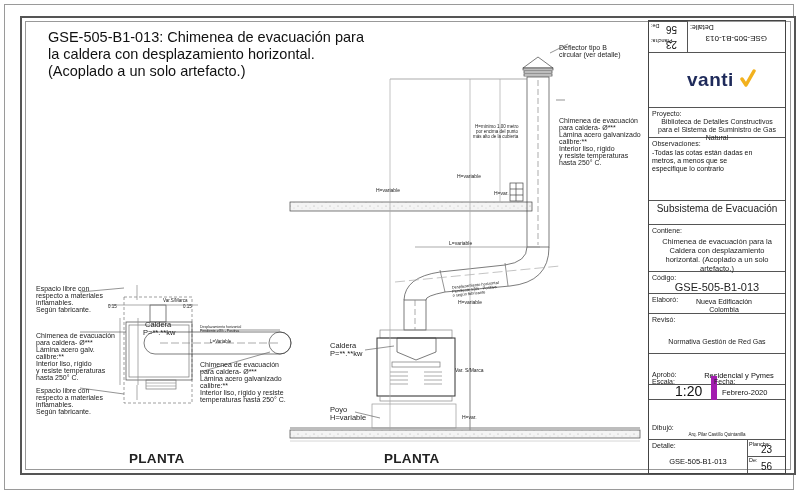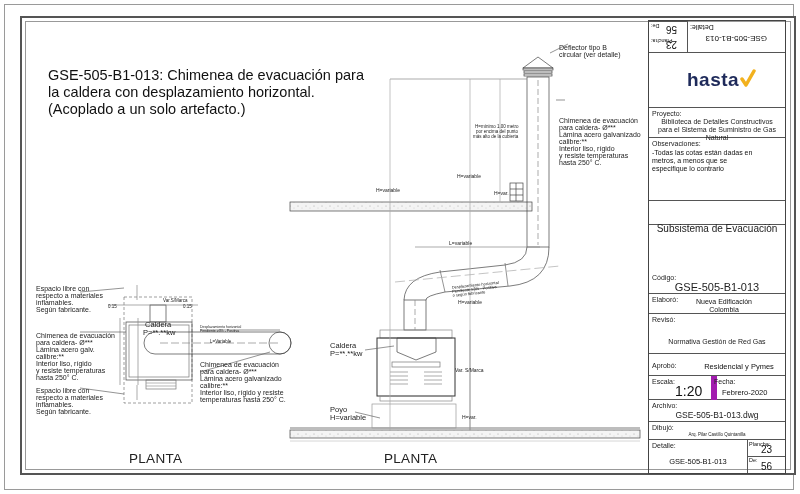--- a/index.html
+++ b/index.html
@@ -1,22 +1,22 @@
 <!DOCTYPE html>
 <html><head>
 <meta charset="utf-8">
 <style>
   html, body { margin:0; padding:0; background:#ffffff; }
   body { width:800px; height:494px; position:relative; overflow:hidden; font-family:"Liberation Sans", sans-serif; color:#111; }
   .outer { position:absolute; left:4px; top:4px; width:788px; height:484px; border:1px solid #9a9a9a; }
   .frame { position:absolute; left:20px; top:16px; width:772px; height:455px; border:2px solid #555; box-shadow: inset 0 0 0 3px #fff, inset 0 0 0 4px #999; }
-  .title { position:absolute; left:48px; top:29px; width:330px; font-size:14.5px; line-height:17px; color:#111;margin-top:38px; }
+  .title { position:absolute; left:48px; top:29px; width:330px; font-size:14.5px; line-height:17px; color:#111; }
   .drawing { position:absolute; left:0; top:0; }
   .drawing text { font-family:"Liberation Sans", sans-serif; fill:#222; }
-  .view-label { position:absolute; font-size:13.5px; color:#222; letter-spacing:0.3px; }
+  .view-label { position:absolute; font-size:13.5px; color:#222; letter-spacing:0.3px;font-weight:bold; }
   
   .tb { position:absolute; left:648px; top:20px; width:136px; height:452px; border:1px solid #444; font-size:7.5px; }
   .tb .cell { position:absolute; left:0; width:136px; border-bottom:1px solid #555; box-sizing:border-box; }
   .tb .lbl { position:absolute; left:3px; top:2px; font-size:7px; color:#222; }
   .tb .val { position:absolute; left:0; width:136px; text-align:center; color:#222; }
   .rot { transform:rotate(180deg); }
   .small { font-size:5.5px; }
 </style>
 </head>
 <body>
@@ -217,74 +217,74 @@
         <span style="position:absolute; left:10px; top:3px; font-size:10px;">23</span>
       </div>
     </div>
     <div style="position:absolute; left:38px; top:0; width:98px; height:32px;" class="rot">
       <span style="position:absolute; right:3px; bottom:3px; font-size:7px;">Detalle:</span>
       <span style="position:absolute; left:18px; top:10px; font-size:8px;">GSE-505-B1-013</span>
     </div>
   </div>
 
   <div class="cell" style="top:32px; height:55px;">
-    <div style="position:absolute; left:38px; top:16px; font-size:19px; font-weight:bold; color:#1e2a5a; letter-spacing:0.5px;">hasta</div>
+    <div style="position:absolute; left:38px; top:16px; font-size:19px; font-weight:bold; color:#1e2a5a; letter-spacing:0.5px;">vanti</div>
     <svg style="position:absolute; left:91px; top:16px;" width="16" height="18" viewBox="0 0 16 18">
       <path d="M2,10 L6,16 L14,2" stroke="#f2b11e" stroke-width="3.5" fill="none" stroke-linecap="round" stroke-linejoin="round"></path>
     </svg>
   </div>
 
   <div class="cell" style="top:87px; height:30px;">
     <span class="lbl">Proyecto:</span>
     <div class="val" style="top:10px; font-size:7px; line-height:8px; padding:0 6px; box-sizing:border-box;">Biblioteca de Detalles Constructivos para el Sistema de Suministro de Gas Natural</div>
   </div>
 
   <div class="cell" style="top:117px; height:63px;">
     <span class="lbl">Observaciones:</span>
     <div style="position:absolute; left:3px; top:11px; width:110px; font-size:7px; line-height:8px;">-Todas las cotas están dadas en metros, a menos que se especifique lo contrario</div>
   </div>
 
   <div class="cell" style="top:180px; height:24px;">
-    <div class="val" style="top:22px; font-size:10px;">Subsistema de Evacuación</div>
-  </div>
-
+    <div class="val" style="top:2px; font-size:10px;">Subsistema de Evacuación</div>
+  </div>
+
+  <div class="cell" style="top:204px; height:47px;">
+    <span class="lbl">Contiene:</span>
+    <div class="val" style="top:12px; font-size:7.5px; line-height:9px; padding:0 5px; box-sizing:border-box;">Chimenea de evacuación para la Caldera con desplazamiento horizontal. (Acoplado a un solo artefacto.)</div>
+  </div>
 
   <div class="cell" style="top:251px; height:22px;">
     <span class="lbl">Código:</span>
     <div class="val" style="top:9px; font-size:11px;">GSE-505-B1-013</div>
   </div>
 
   <div class="cell" style="top:273px; height:20px;">
     <span class="lbl">Elaboró:</span>
     <div style="position:absolute; left:40px; top:4px; width:70px; text-align:center; font-size:7px; line-height:8px;">Nueva Edificación Colombia</div>
   </div>
 
   <div class="cell" style="top:293px; height:40px;">
     <span class="lbl">Revisó:</span>
     <div class="val" style="top:24px; font-size:7px;">Normativa Gestión de Red Gas</div>
   </div>
 
-  <div class="cell" style="top:333px; height:22px;">
+  <div class="cell" style="top:342px; height:22px;">
     <span class="lbl" style="top:8px;">Aprobó:</span>
     <div style="position:absolute; left:50px; top:8px; width:80px; text-align:center; font-size:7.5px;">Residencial y Pymes</div>
   </div>
 
   <div class="cell" style="top:355px; height:24px;">
     <div style="position:absolute; left:0; top:0; width:62px; height:24px; border-right:6px solid #a21caf;">
       <span class="lbl">Escala:</span>
       <span style="position:absolute; left:26px; top:7px; font-size:14px;">1:20</span>
     </div>
     <span class="lbl" style="left:65px;">Fecha:</span>
     <span style="position:absolute; left:73px; top:12px; font-size:7.5px;">Febrero-2020</span>
   </div>
 
-  <div class="cell" style="top:379px; height:22px;">
-    <span class="lbl">Archivo:</span>
-    <div class="val" style="top:10px; font-size:8.5px;">GSE-505-B1-013.dwg</div>
-  </div>
 
   <div class="cell" style="top:401px; height:18px;">
     <span class="lbl">Dibujó:</span>
     <div class="val" style="top:10px; font-size:4.5px;">Arq. Pilar Castillo Quintanilla</div>
   </div>
 
   <div class="cell" style="top:419px; height:33px; border-bottom:none;">
     <div style="position:absolute; left:0; top:0; width:98px; height:33px; border-right:1px solid #555;">
       <span class="lbl">Detalle:</span>
       <div style="position:absolute; left:0; top:17px; width:98px; text-align:center; font-size:7.5px;">GSE-505-B1-013</div>

